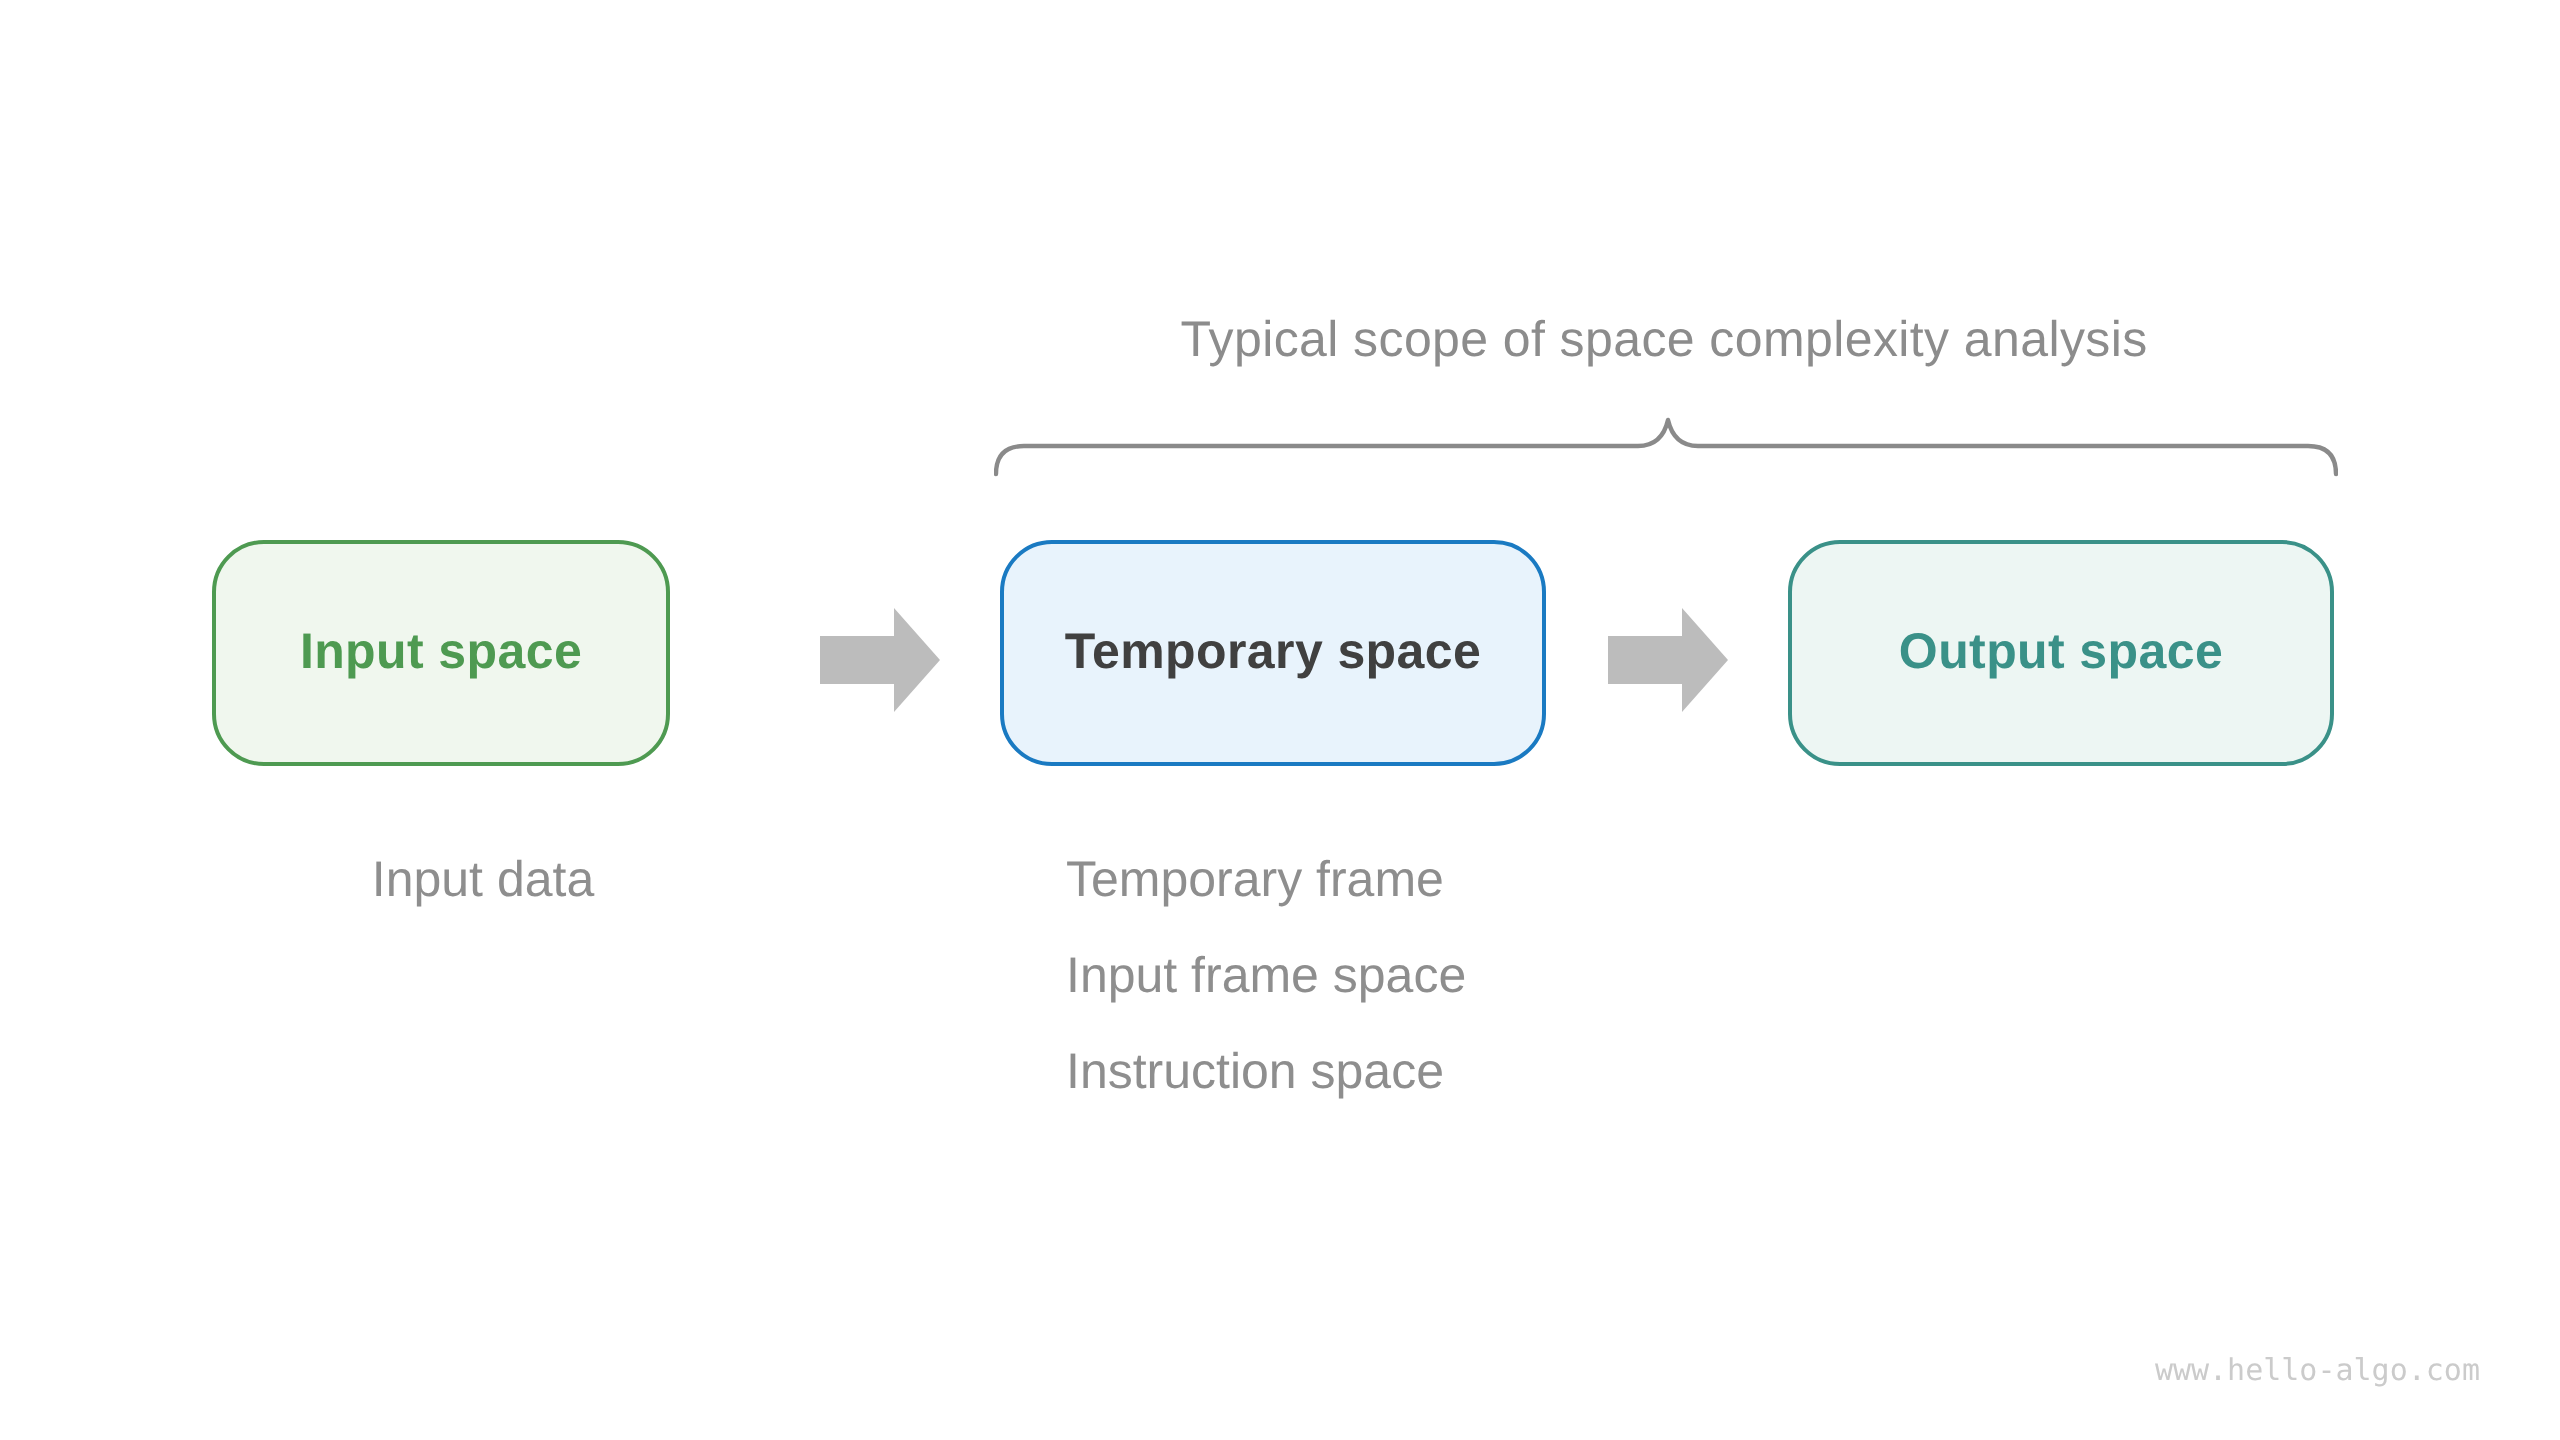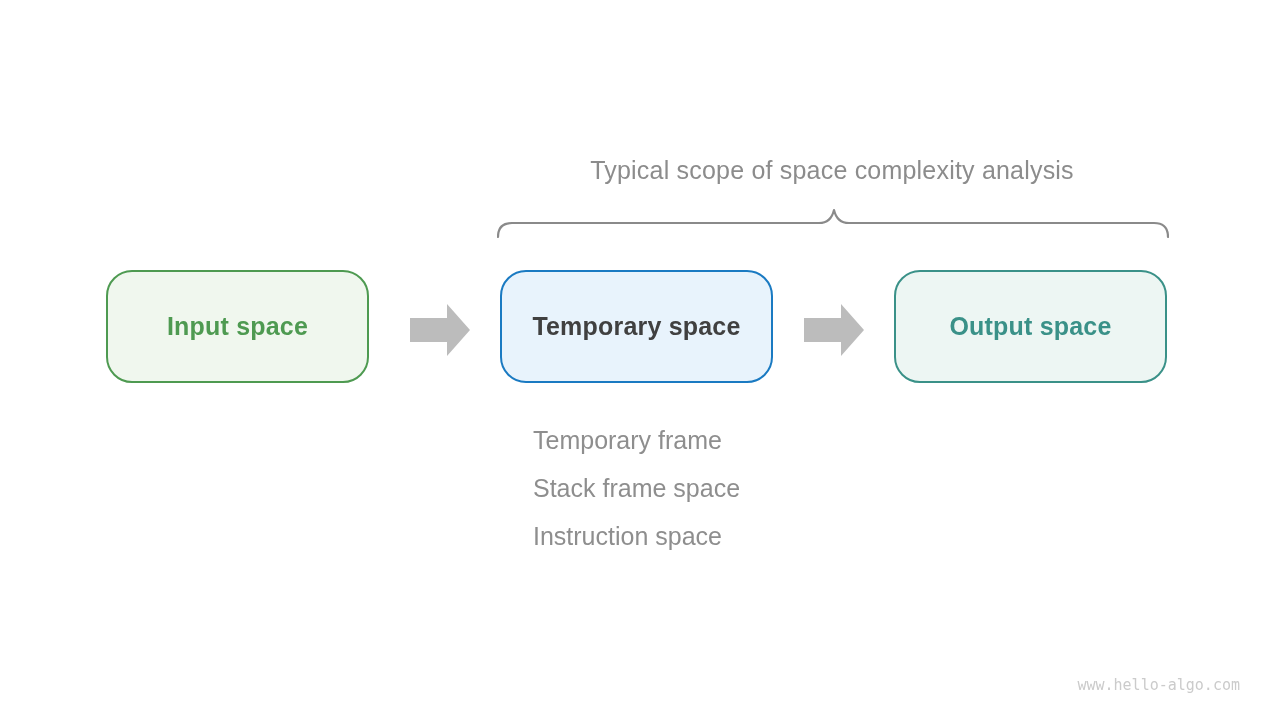--- a/index.html
+++ b/index.html
@@ -39,21 +39,21 @@
     box-sizing: border-box;
     display: flex;
     align-items: center;
     justify-content: center;
   }
   .box-label {
     font-size: 25px;
     font-weight: bold;
     letter-spacing: 0.2px;
   }
-  #box-input  { left: 106px; width: 263px; }
+  #box-input  { left: 106px; width: 229px; }
   #box-temp   { left: 500px; width: 273px; }
   #box-output { left: 894px; width: 273px; }
   .arrow-svg {
     position: absolute;
     top: 304px;
   }
   #arrow-1 { left: 410px; }
   #arrow-2 { left: 804px; }
   .caption {
     position: absolute;
@@ -103,21 +103,22 @@
   </div>
 
   <svg class="arrow-svg" id="arrow-2" width="60" height="52" viewBox="0 0 60 52">
     <polygon points="0,14 37,14 37,0 60,26 37,52 37,38 0,38" fill="#bcbcbc"></polygon>
   </svg>
 
   <div class="box" id="box-output" style="border-color: rgb(58, 145, 136); background: rgb(237, 246, 243);">
     <span class="box-label" style="color: rgb(58, 145, 136);">Output space</span>
   </div>
 
+  <div class="caption caption-center" id="caption-input">Input data</div>
 
   <div class="caption caption-temp" id="caption-temp-1">Temporary frame</div>
-  <div class="caption caption-temp" id="caption-temp-2">Stack frame space</div>
+  <div class="caption caption-temp" id="caption-temp-2">Input frame space</div>
   <div class="caption caption-temp" id="caption-temp-3">Instruction space</div>
 
 
   <div class="watermark">www.hello-algo.com</div>
 
 </div>
 
 </body></html>

